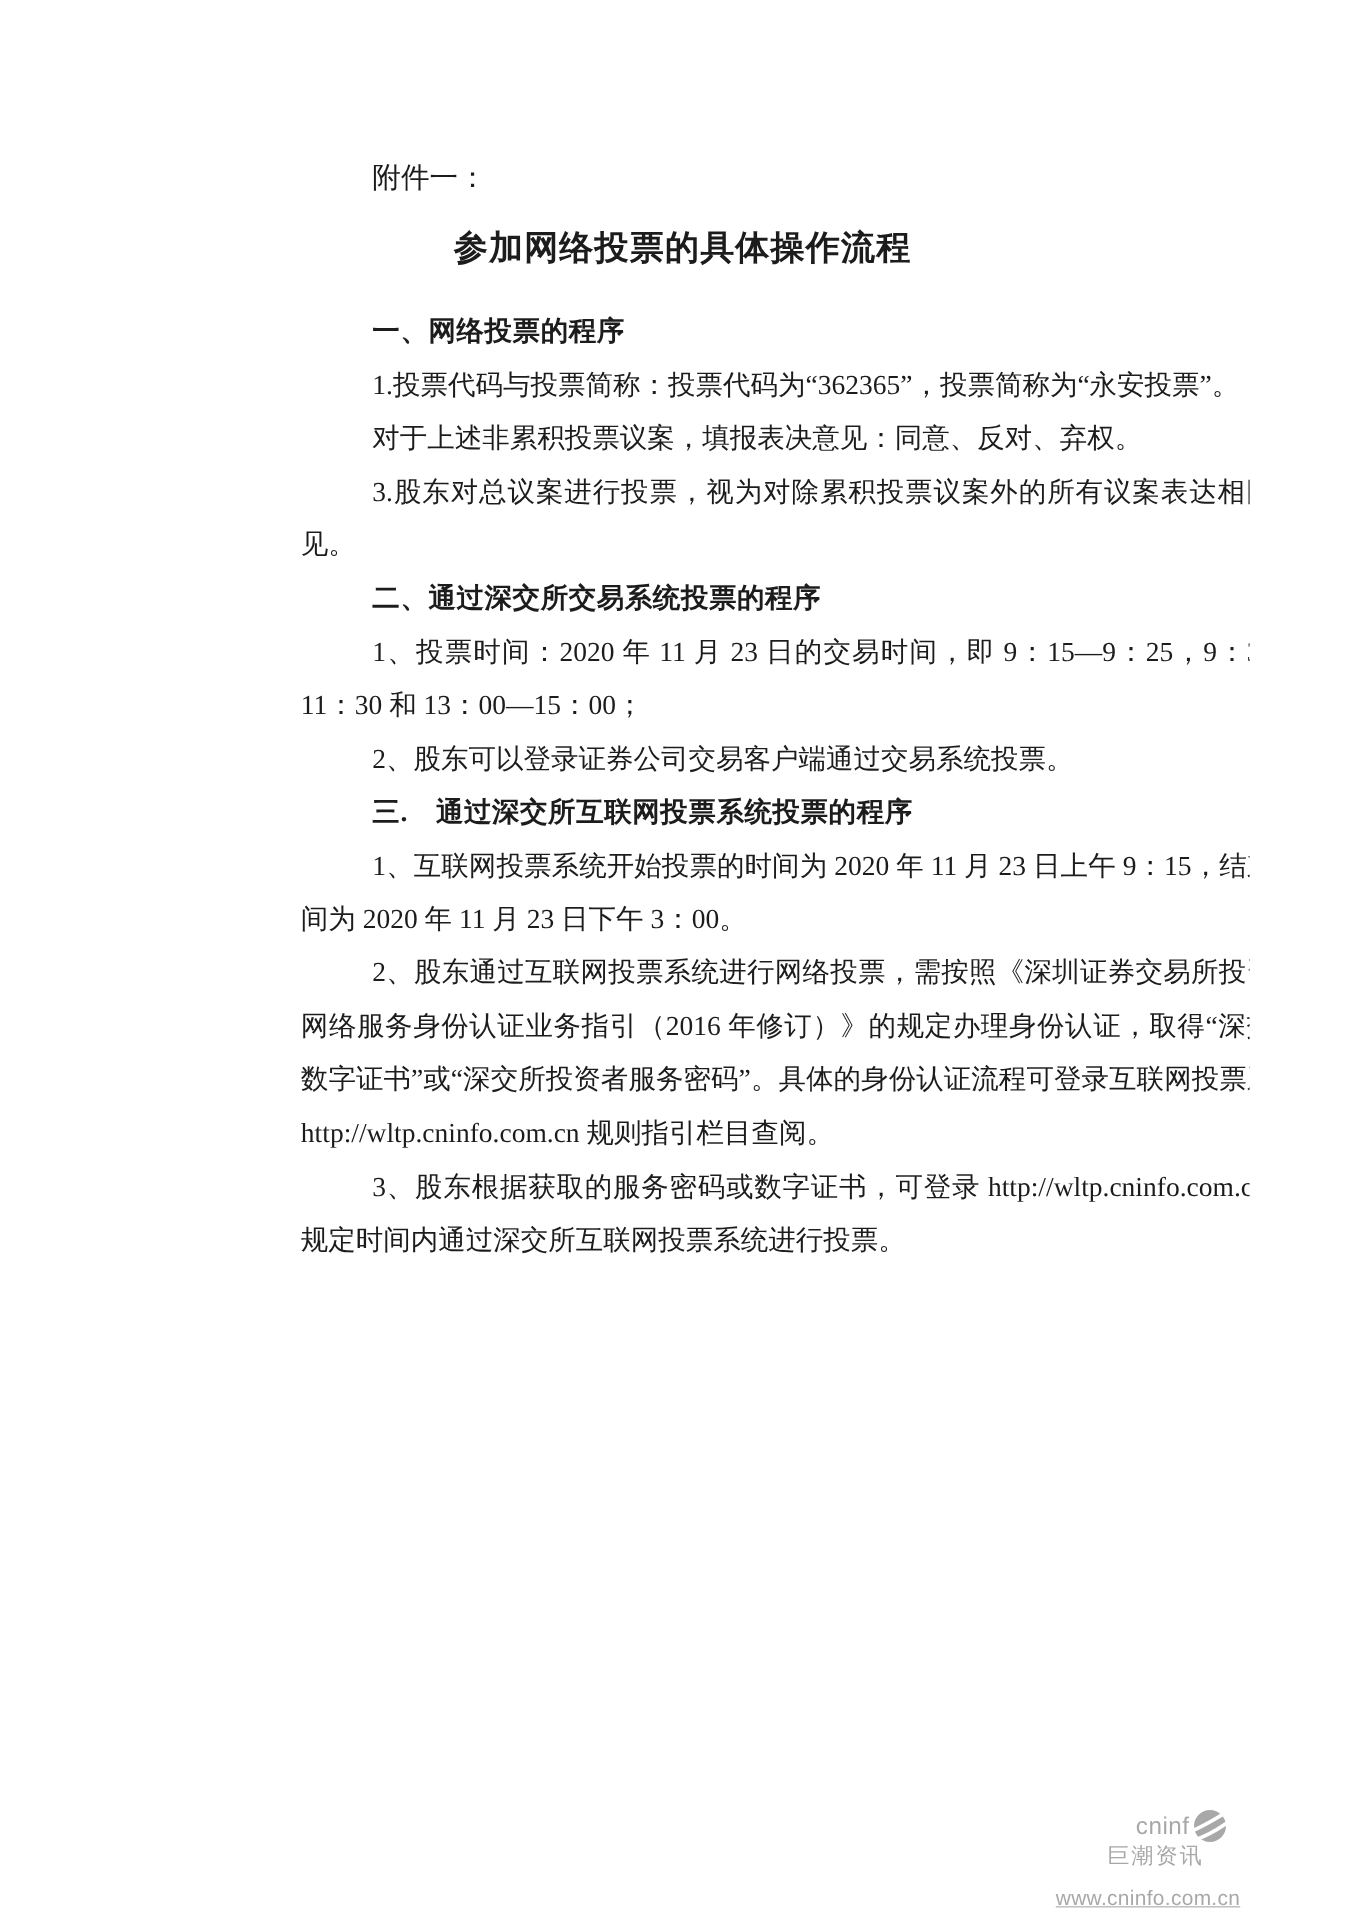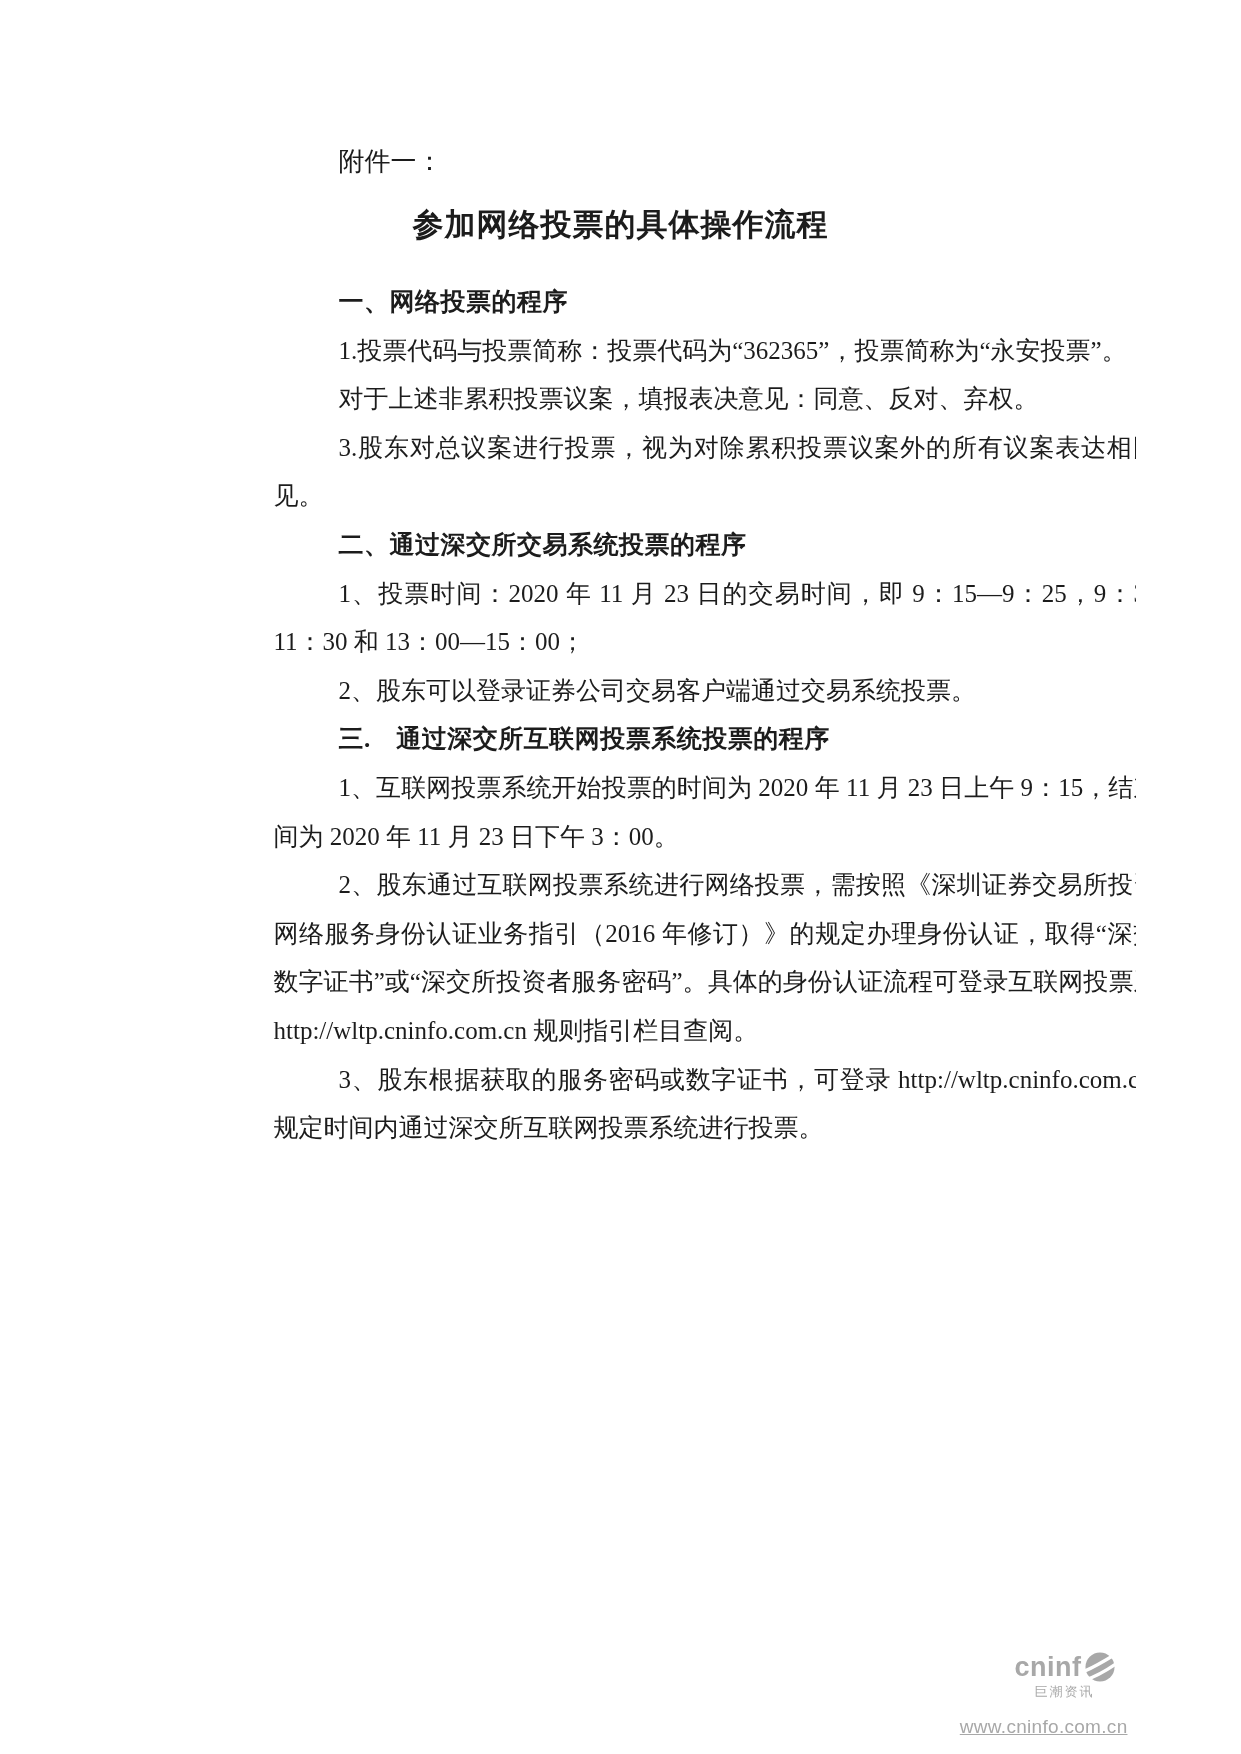--- a/index.html
+++ b/index.html
@@ -62,32 +62,32 @@
     font-family: "Liberation Sans", "DejaVu Sans", sans-serif;
     line-height: 1;
   }
   .logo-row {
     display: flex;
     align-items: center;
     justify-content: flex-end;
     margin-right: 13px;
   }
   .logo-brand {
-    font-size: 27px;
-    font-weight: bold;
+    font-size: 22px;
+    font-weight: normal;
     letter-spacing: 0.5px;
   }
   .globe {
     width: 30px;
     height: 30px;
     margin-left: 3px;
     display: block;
   }
   .logo-cn {
-    font-size: 13px;
+    font-size: 20px;
     letter-spacing: 2px;
     margin-top: 3px;
     margin-right: 33px;
     font-family: Liberation Serif, serif;
   }
   .logo-url {
     font-size: 19px;
     letter-spacing: 0.3px;
     margin-top: 19px;
     text-decoration: underline;

